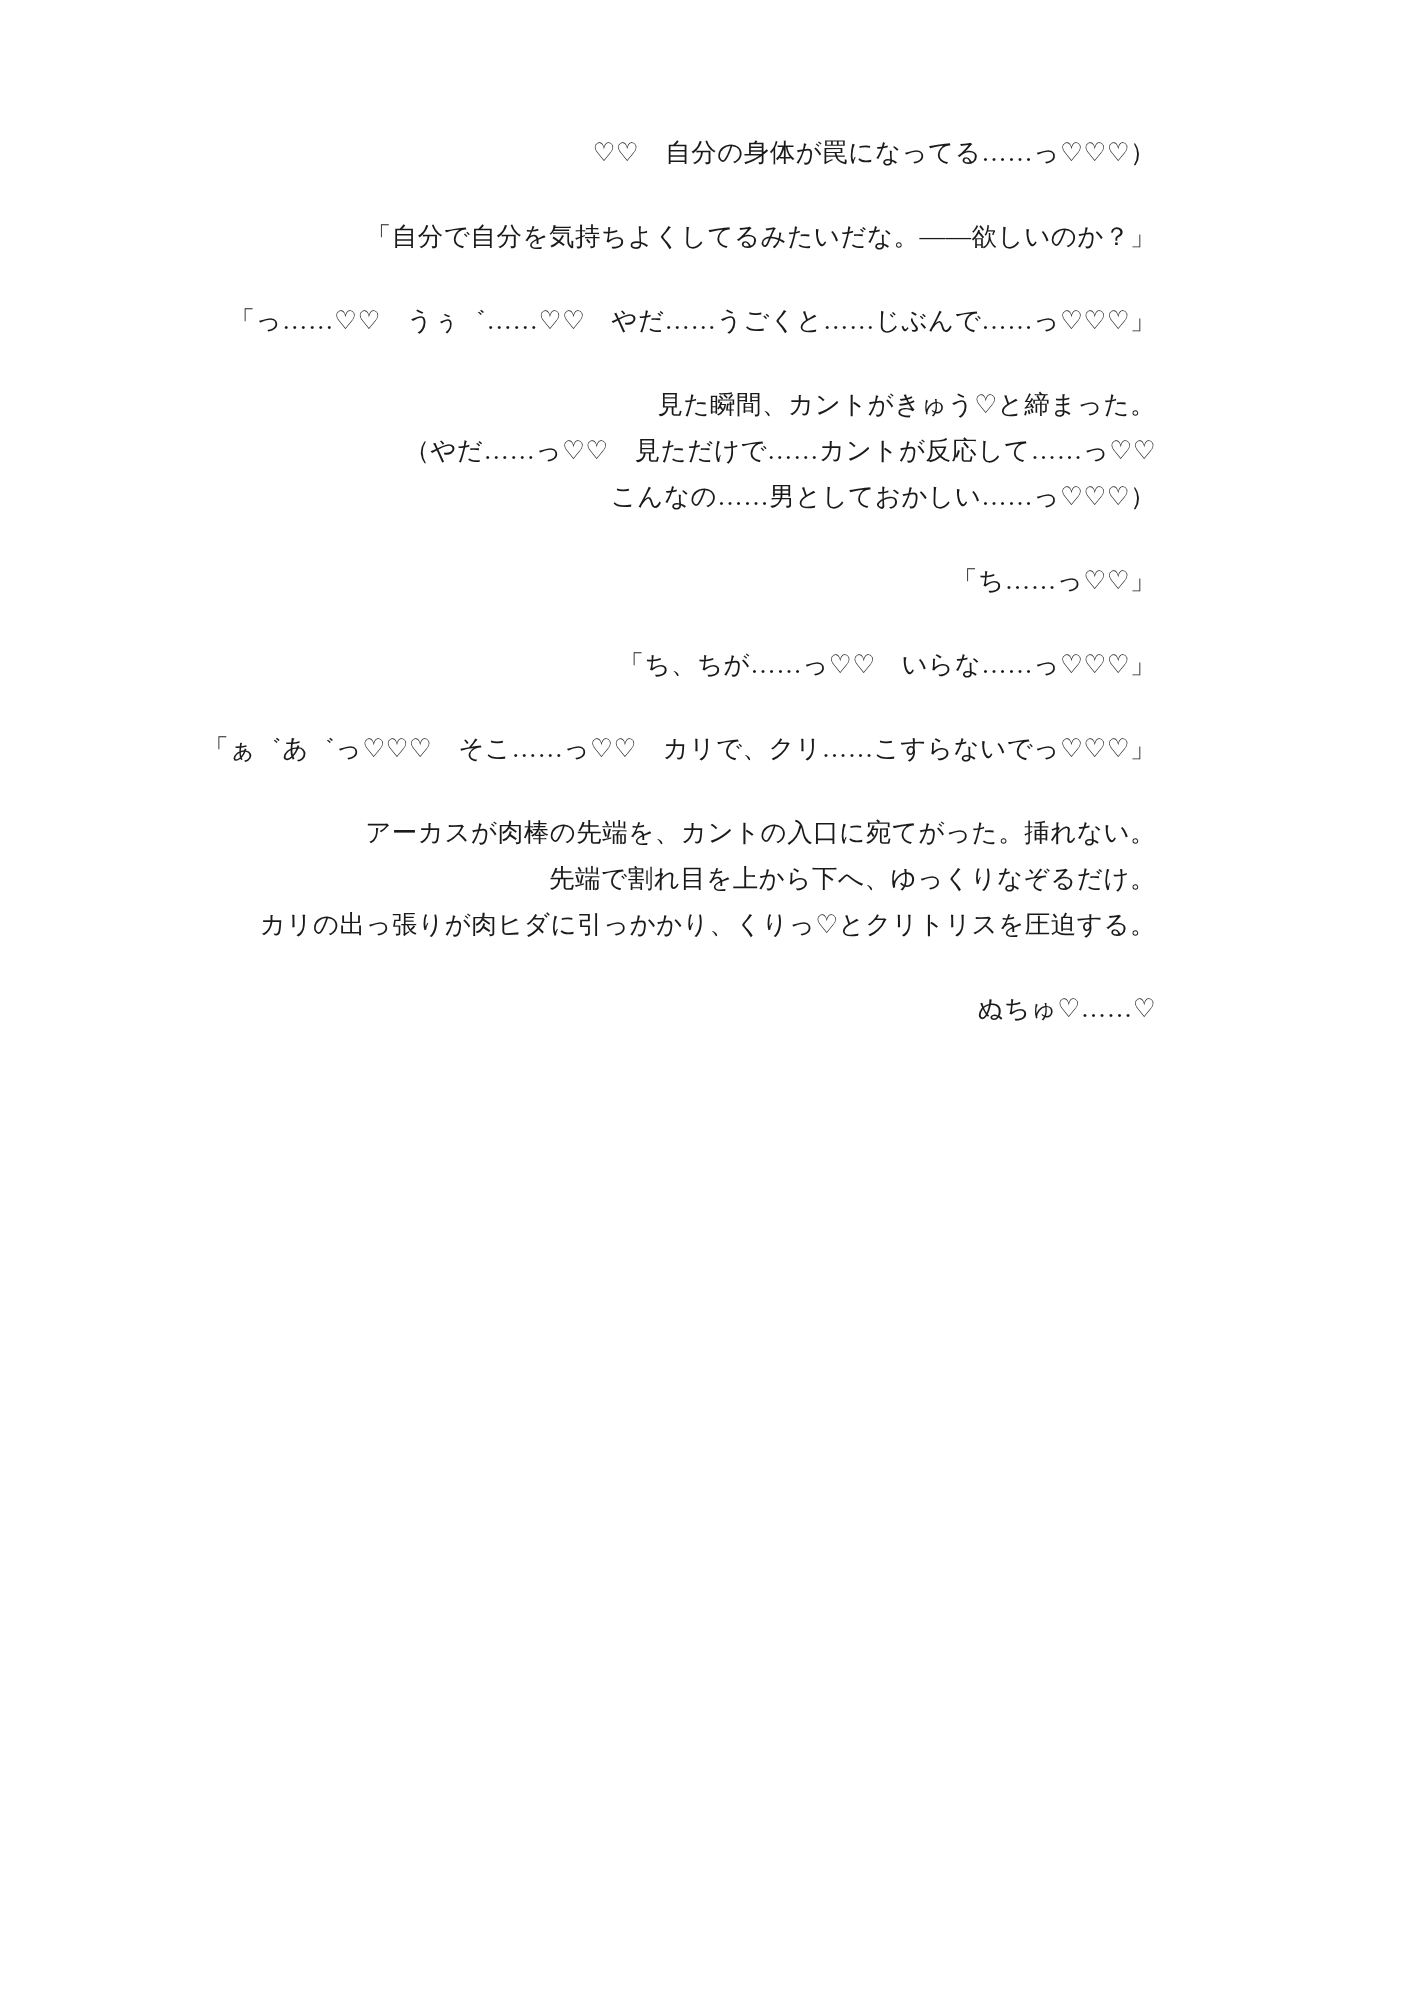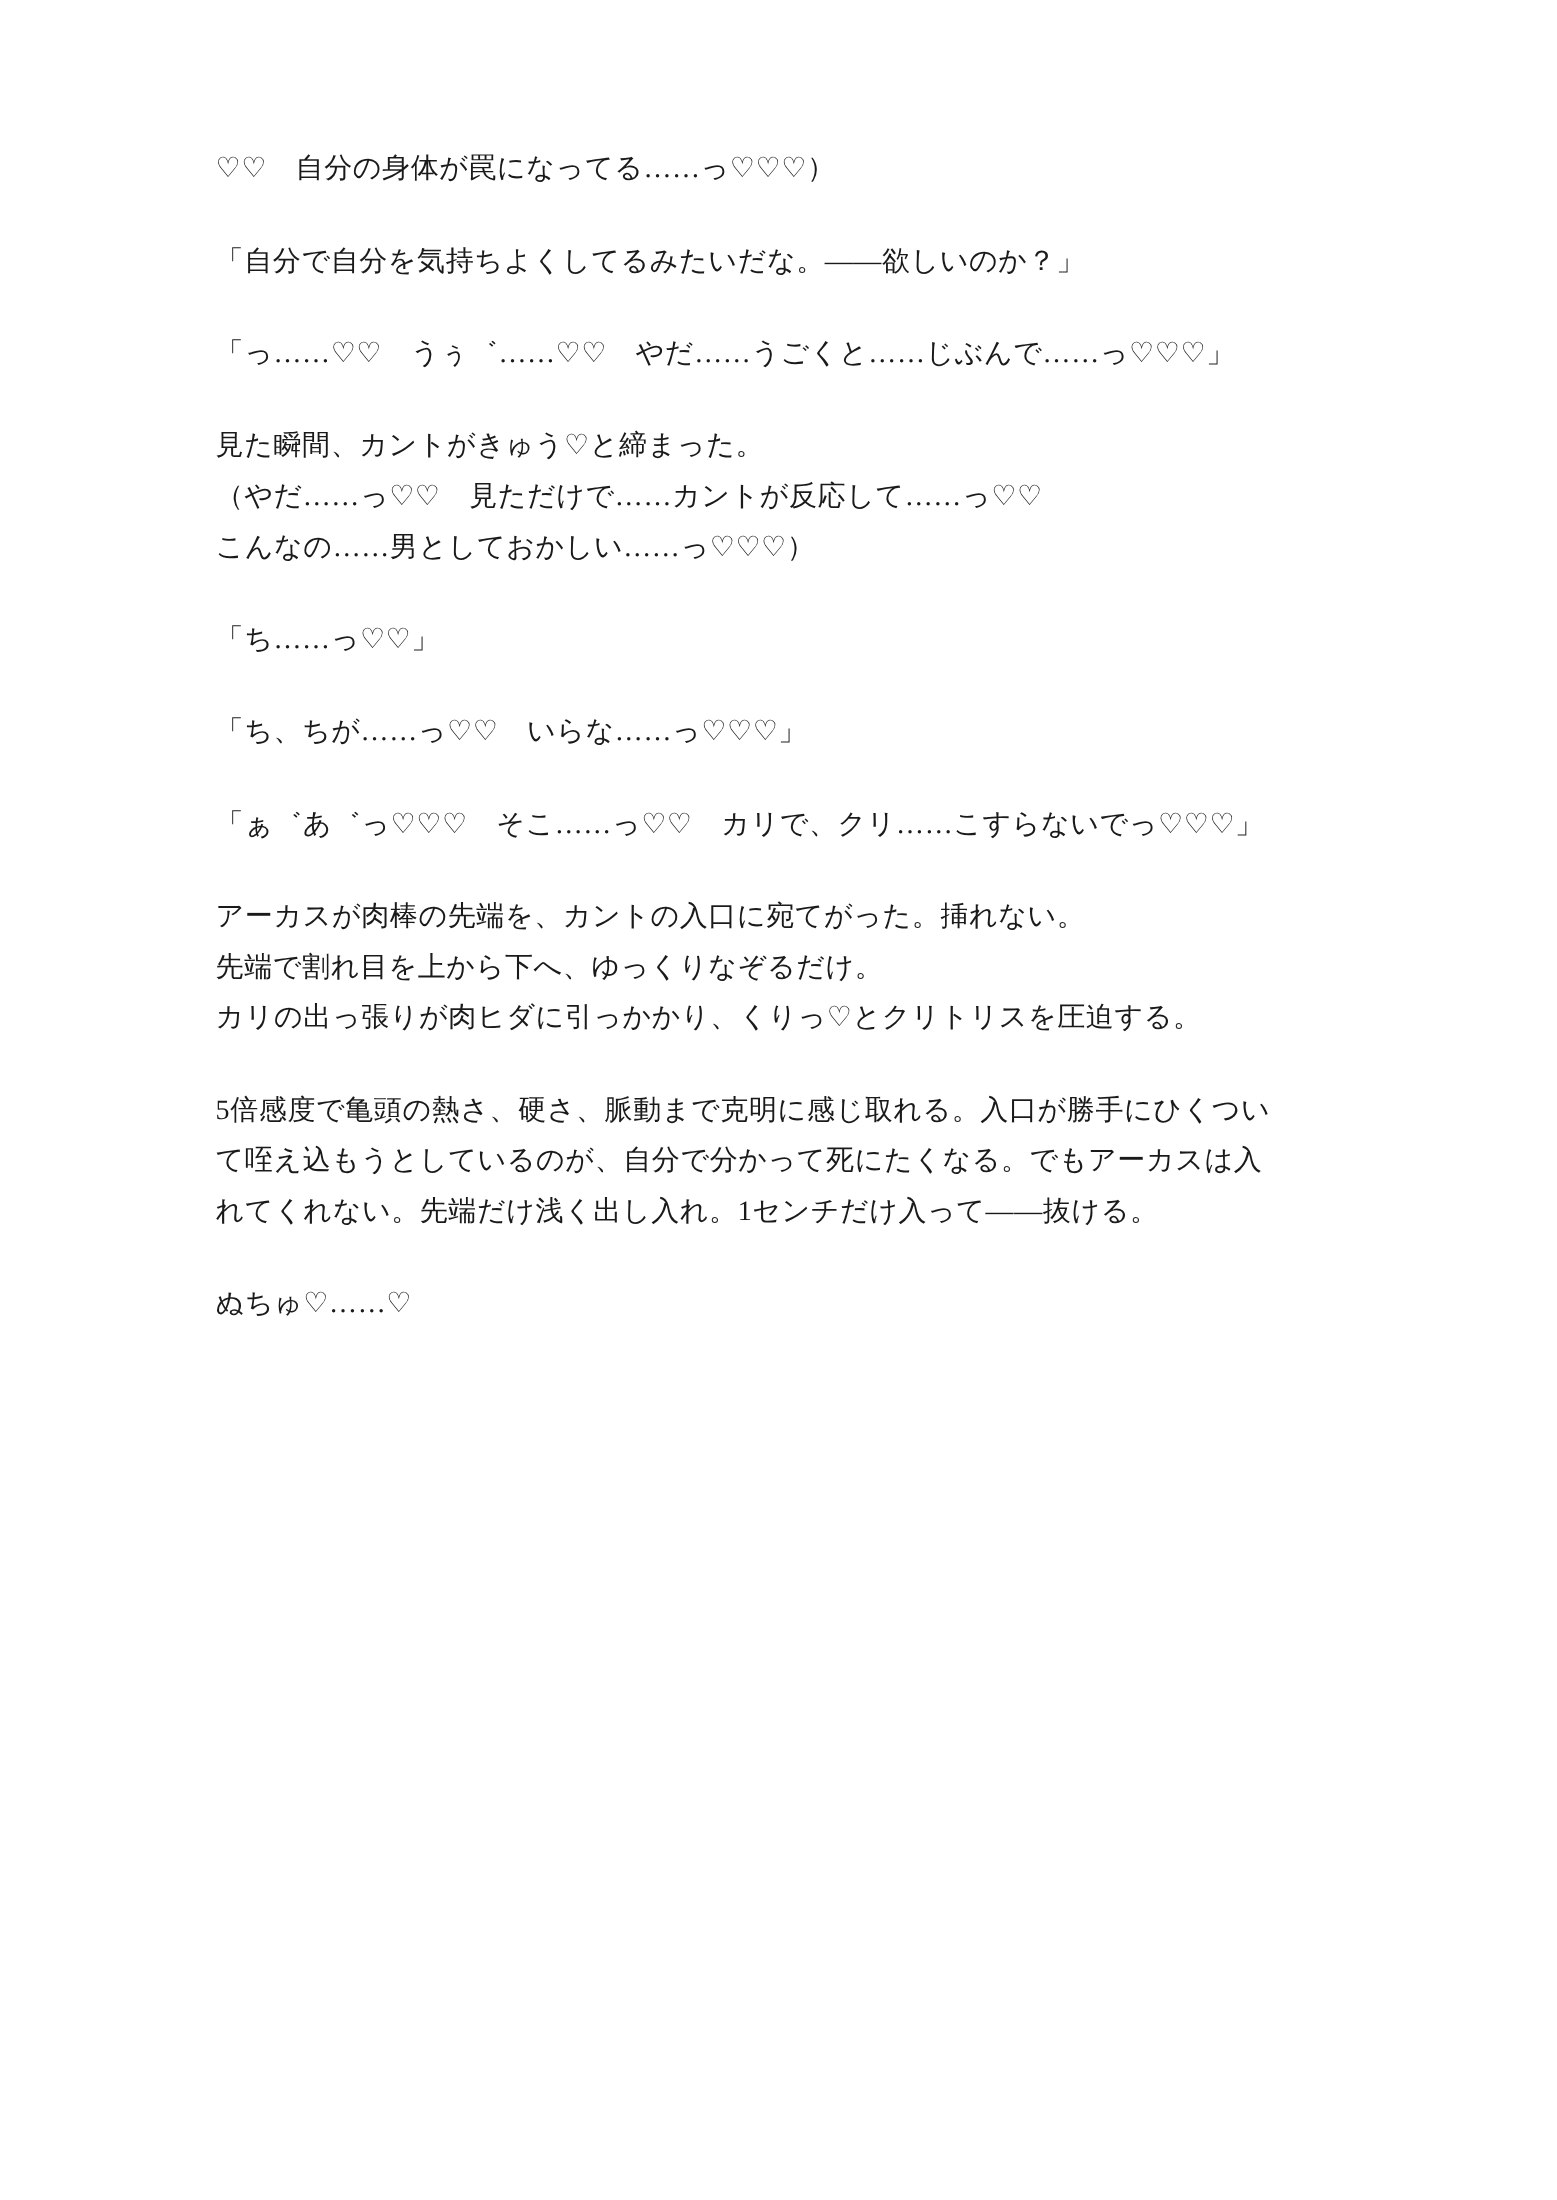--- a/index.html
+++ b/index.html
@@ -24,37 +24,36 @@
   .doc-body {
     width: 960px;
   }
   .para {
     font-size: 25.5px;
     line-height: 46px;
     letter-spacing: 0.5px;
     margin: 0 0 38px 0;
     white-space: pre-wrap;
     word-break: break-all;
-    text-align: left;
+    text-align: right;
     color: #1a1a1a;
   }
 </style>
 </head>
 <body>
 
 <div class="page">
   <div class="doc-body">
     <p class="para">♡♡　自分の身体が罠になってる……っ♡♡♡）</p>
     <p class="para">「自分で自分を気持ちよくしてるみたいだな。――欲しいのか？」</p>
     <p class="para">「っ……♡♡　うぅ゛……♡♡　やだ……うごくと……じぶんで……っ♡♡♡」</p>
     <p class="para">見た瞬間、カントがきゅう♡と締まった。
 （やだ……っ♡♡　見ただけで……カントが反応して……っ♡♡
 こんなの……男としておかしい……っ♡♡♡）</p>
     <p class="para">「ち……っ♡♡」</p>
     <p class="para">「ち、ちが……っ♡♡　いらな……っ♡♡♡」</p>
     <p class="para">「ぁ゛あ゛っ♡♡♡　そこ……っ♡♡　カリで、クリ……こすらないでっ♡♡♡」</p>
     <p class="para">アーカスが肉棒の先端を、カントの入口に宛てがった。挿れない。
 先端で割れ目を上から下へ、ゆっくりなぞるだけ。
 カリの出っ張りが肉ヒダに引っかかり、くりっ♡とクリトリスを圧迫する。</p>
-    <p class="para">5倍感度で亀頭の熱さ、硬さ、脈動まで克明に感じ取れる。入口が勝手にひくついて咥え込もうとしているのが、自分で分かって死にたくなる。でもアーカスは入れてくれない。先端だけ浅く出し入れ。1センチだけ入って――抜ける。</p>
     <p class="para">ぬちゅ♡……♡</p>
   </div>
 </div>
 
 </body></html>

